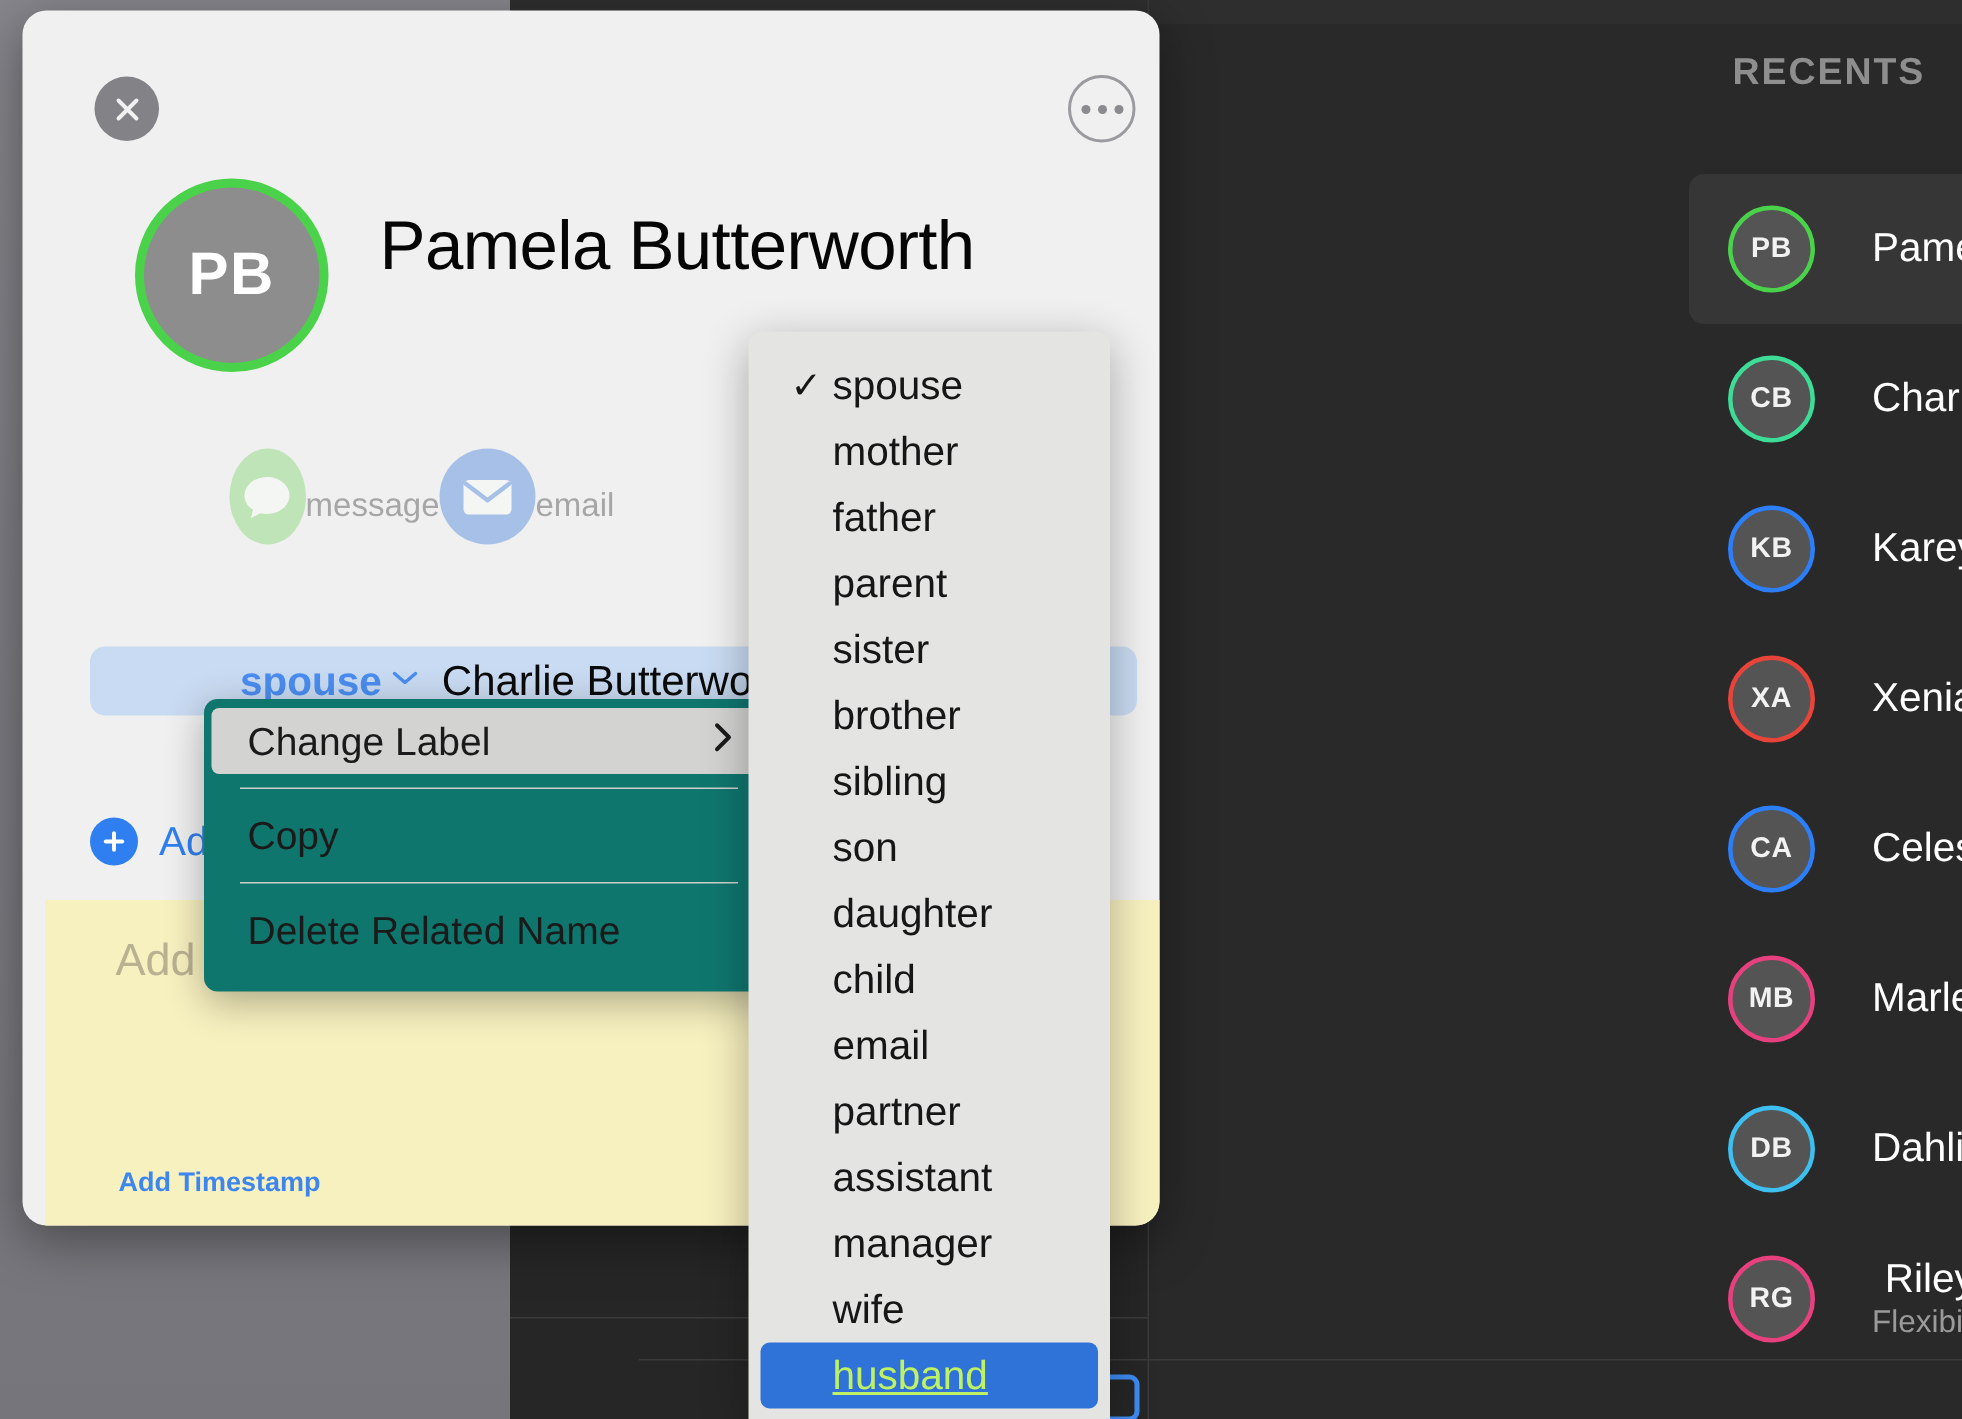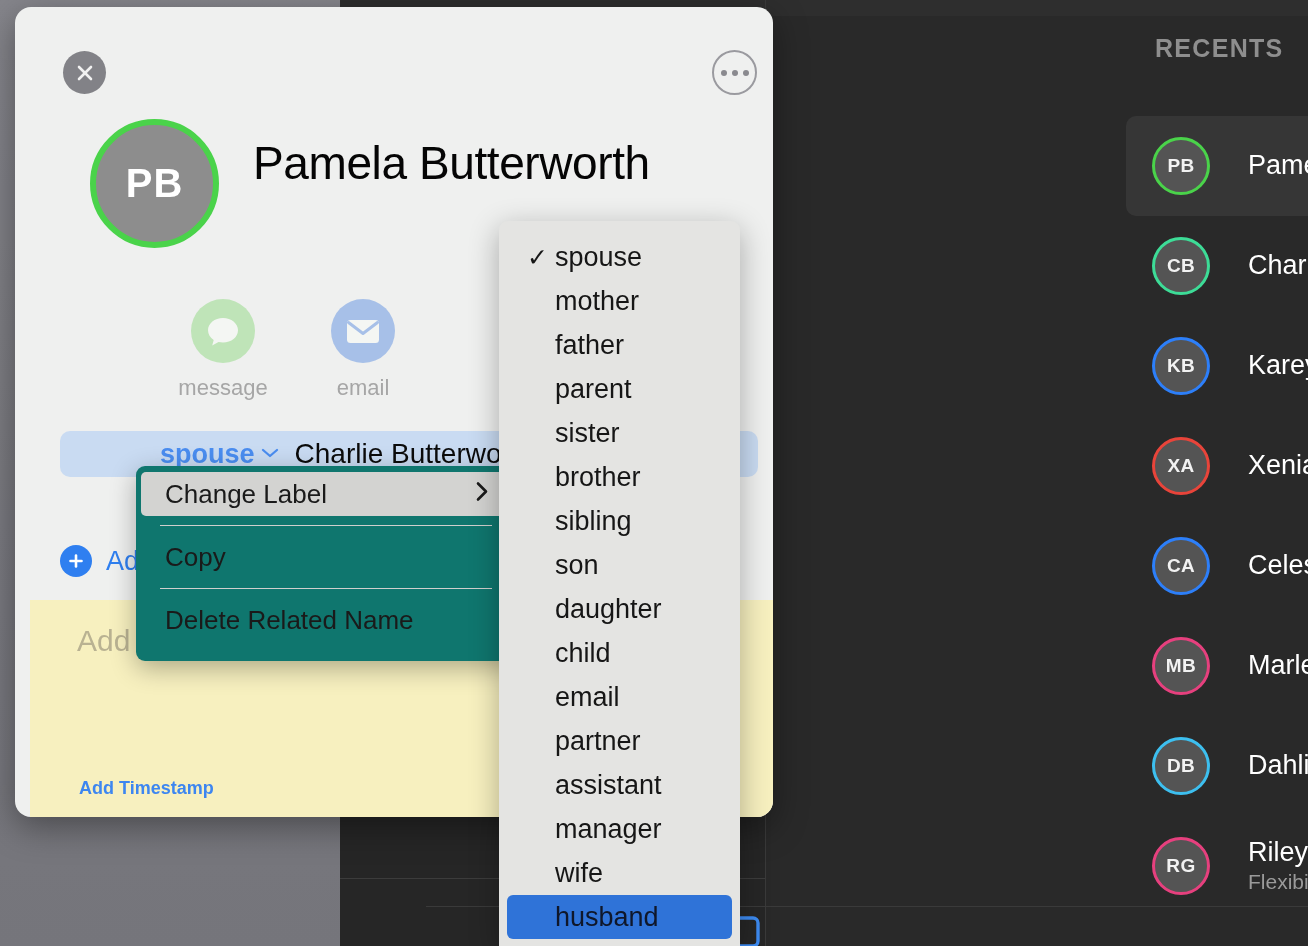--- a/index.html
+++ b/index.html
@@ -21,21 +21,21 @@
   #app-divider-v{position:absolute;left:425px;top:0;width:1px;height:946px;
      background:#3a3a3a;}
   #app-body-left{position:absolute;left:0;top:16px;width:425px;height:930px;
      background:#262626;}
   #app-toolbar-divider{position:absolute;left:0;top:878px;width:425px;height:1px;
      background:#3c3c3c;}
   #sidebar-toggle-icon{position:absolute;left:382px;top:916px;}
 
   
   #recents-col{position:absolute;left:426px;top:16px;width:542px;height:930px;
-     background:#292929;}
+     background:#292929;text-align:center;}
   #recents-title{position:absolute;left:389px;top:18px;font-size:25px;
      font-weight:bold;letter-spacing:1.3px;color:#8e8e8e;}
   #recents-list{position:absolute;left:360px;top:100px;width:548px;}
   .recent-row{position:relative;height:100px;display:flex;align-items:center;}
   .recent-row.selected{background:#363636;border-radius:10px 0 0 10px;}
   .avatar{width:58px;height:58px;border-radius:50%;background:#545454;
      border:3px solid #888;margin-left:26px;display:flex;align-items:center;
      justify-content:center;color:#f2f2f2;font-size:19px;font-weight:bold;
      letter-spacing:.4px;flex:0 0 auto;box-sizing:border-box;}
   .recent-texts{margin-left:38px;display:flex;flex-direction:column;justify-content:center;}
@@ -58,21 +58,21 @@
   .dot{width:6px;height:6px;border-radius:50%;background:#8a8a8f;}
 
   #big-avatar{position:absolute;left:75px;top:112px;width:129px;height:129px;
      border-radius:50%;background:#8d8d8d;border:6px solid #4ad34a;
      box-sizing:border-box;display:flex;align-items:center;justify-content:center;
      color:#ffffff;font-size:40px;font-weight:bold;letter-spacing:1px;}
   #contact-name{position:absolute;left:238px;top:129px;font-size:46px;
      font-weight:normal;color:#050505;letter-spacing:-.4px;white-space:nowrap;}
 
   #actions{position:absolute;left:138px;top:292px;display:flex;gap:0;}
-  .action{width:140px;display:flex;flex-direction:column;align-items:center;}
+  .action{width:140px;display:flex;flex-direction:row;align-items:center;}
   .action-circle{width:64px;height:64px;border-radius:50%;display:flex;
      align-items:center;justify-content:center;}
   .action-label{margin-top:12px;font-size:22px;color:#a6a6a6;}
 
   #related-row{position:absolute;left:45px;top:424px;width:698px;height:46px;
      background:#c9dbf2;border-radius:10px;display:flex;align-items:center;}
   #related-label{margin-left:100px;font-size:27px;font-weight:bold;color:#4a8df0;}
   #related-chevron{margin-left:6px;}
   #related-value{margin-left:16px;font-size:28px;color:#0b0b0b;white-space:nowrap;}
 
@@ -98,21 +98,21 @@
   .ctx-arrow{position:absolute;right:22px;top:50%;transform:translateY(-50%);}
   .ctx-sep{height:1px;background:#cfcfcd;margin:9px 24px;}
 
   
   #label-menu{position:absolute;left:499px;top:221px;width:241px;height:725px;
      background:#e4e4e2;border-radius:9px 9px 0 0;
      box-shadow:0 8px 30px rgba(0,0,0,.30);padding-top:14px;box-sizing:border-box;}
   .lbl-item{height:44px;display:flex;align-items:center;margin:0 8px;
      border-radius:6px;font-size:27px;color:#161616;padding-left:48px;
      position:relative;box-sizing:border-box;}
-  .lbl-item.sel{background:#2f73d8;color:#0f172a;}
+  .lbl-item.sel{background:#2f73d8;color:#bef264;text-decoration:underline;}
   .lbl-check{position:absolute;left:20px;top:50%;transform:translateY(-50%);
      font-size:25px;color:#161616;}
 </style>
 </head>
 <body>
 
 <div id="backdrop"></div>
 
 <div id="app-window">
   <div id="app-titlebar"></div>

